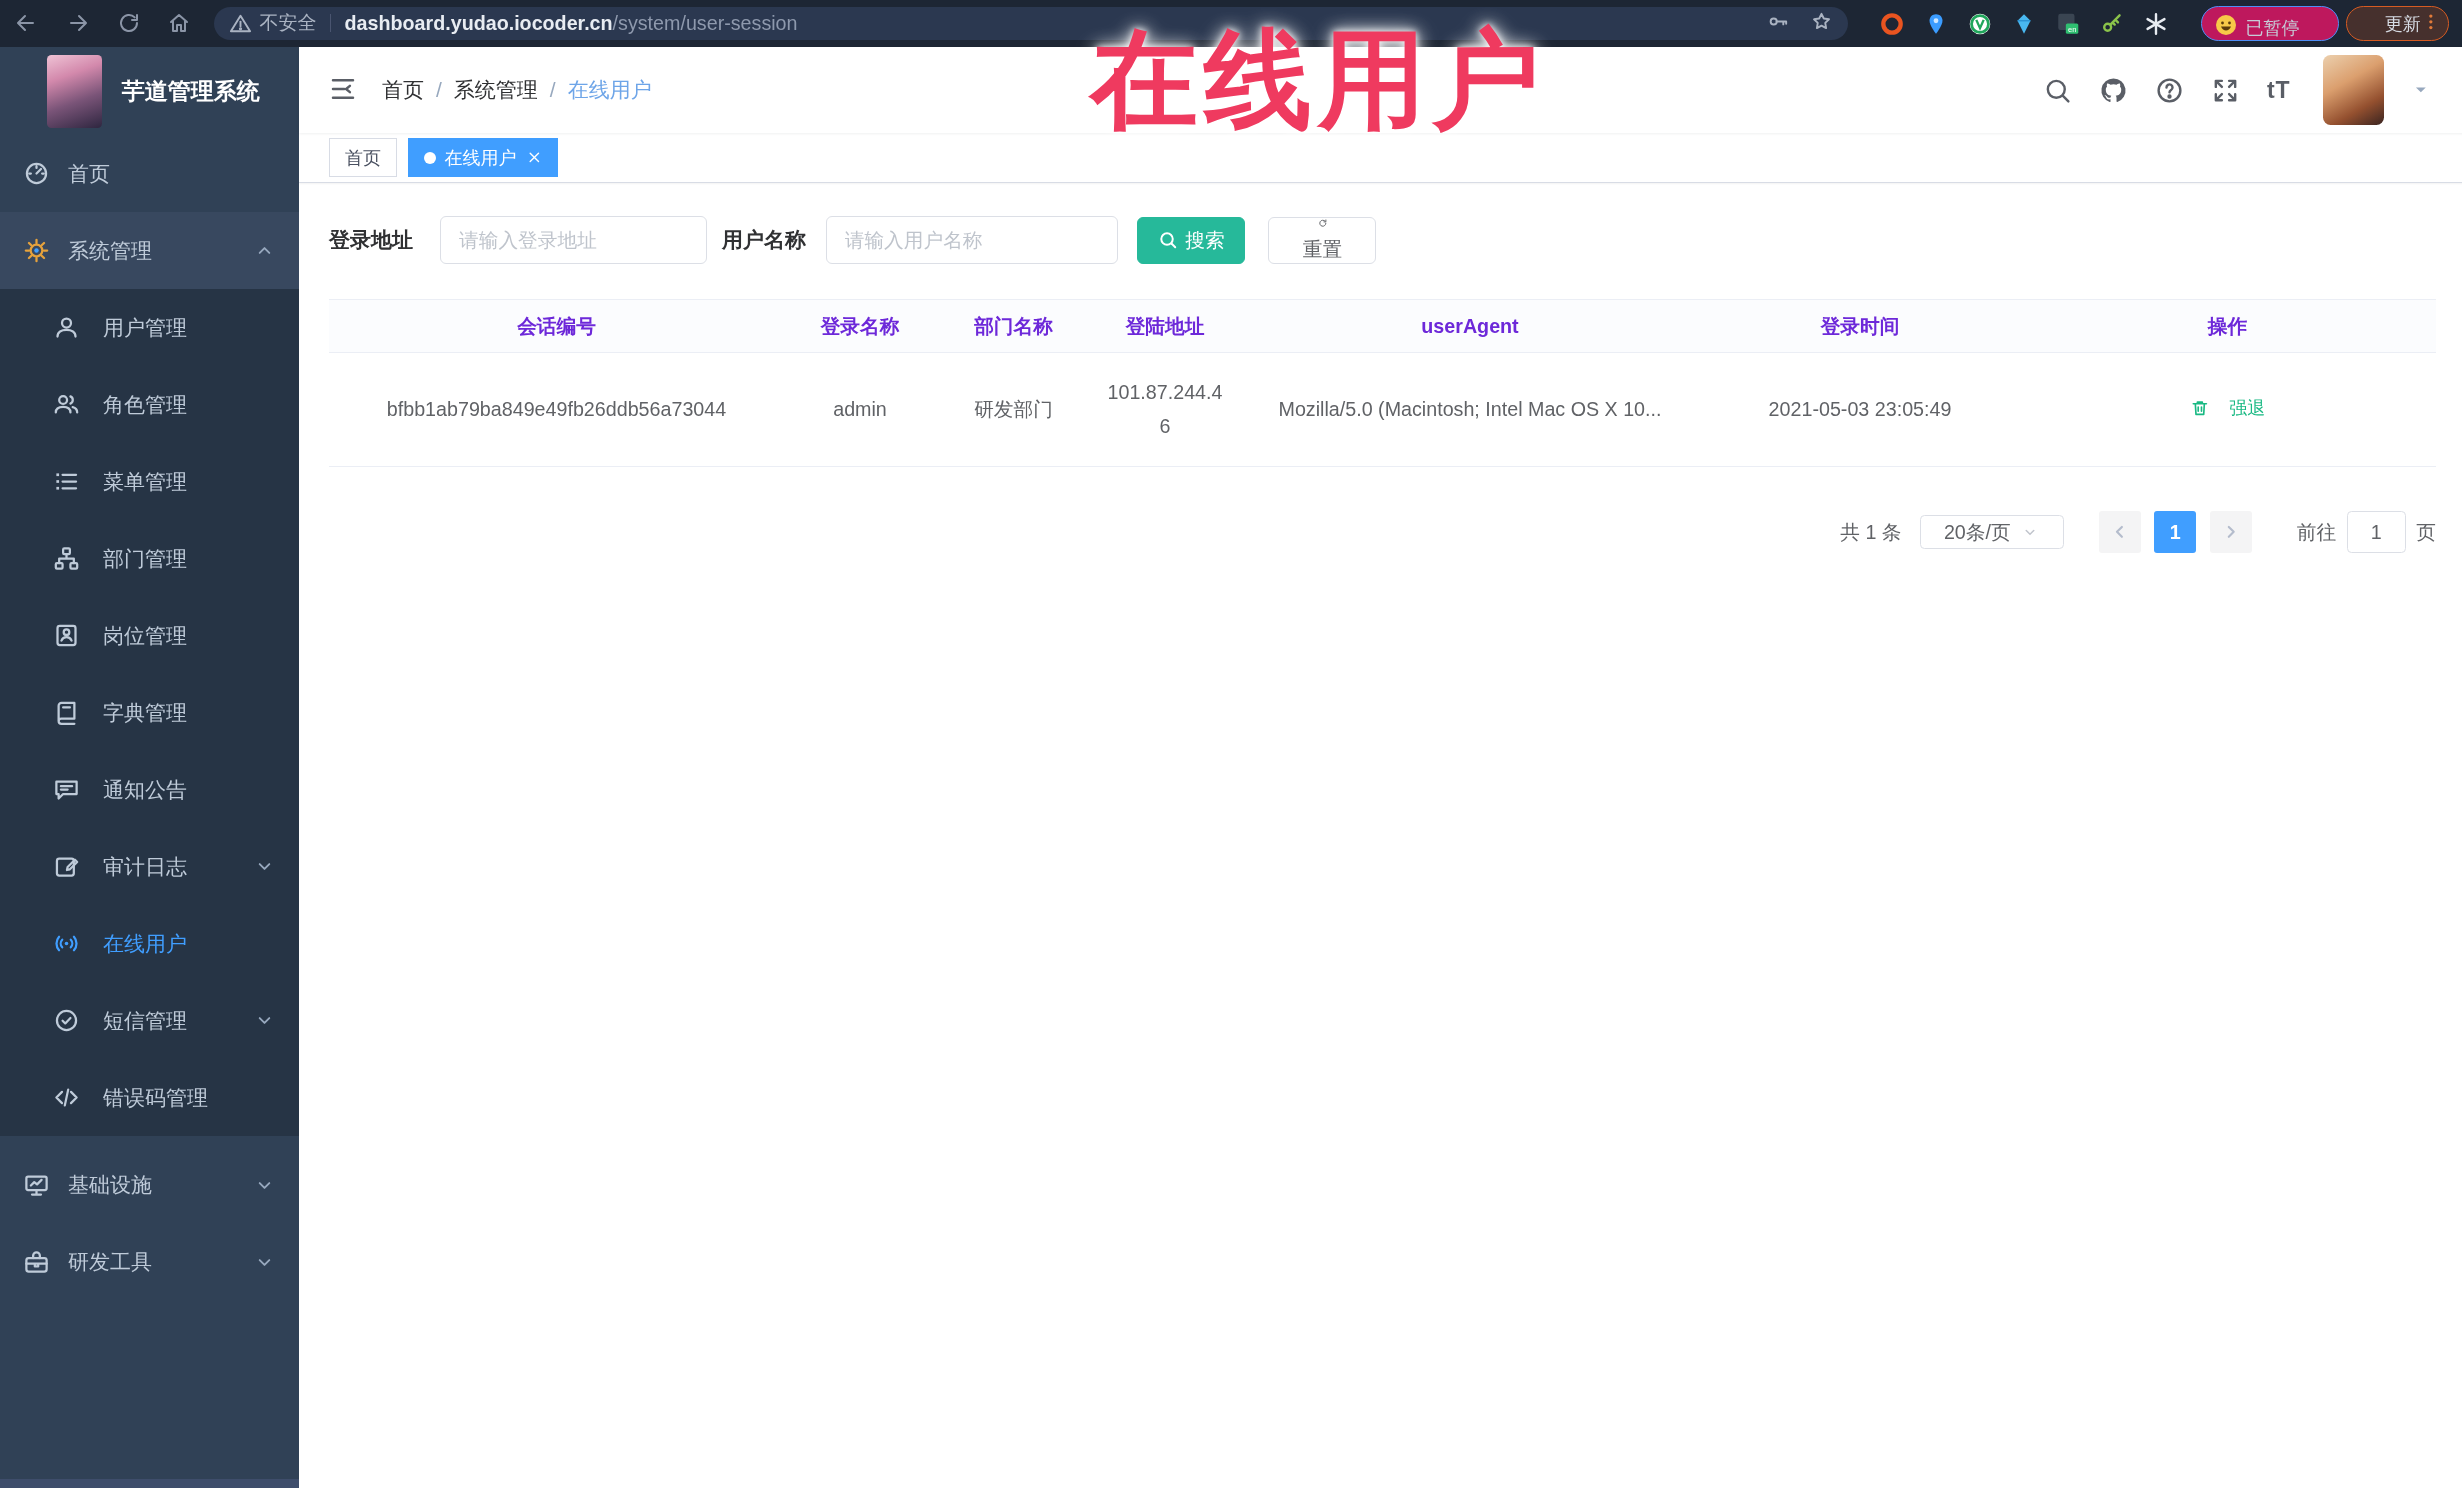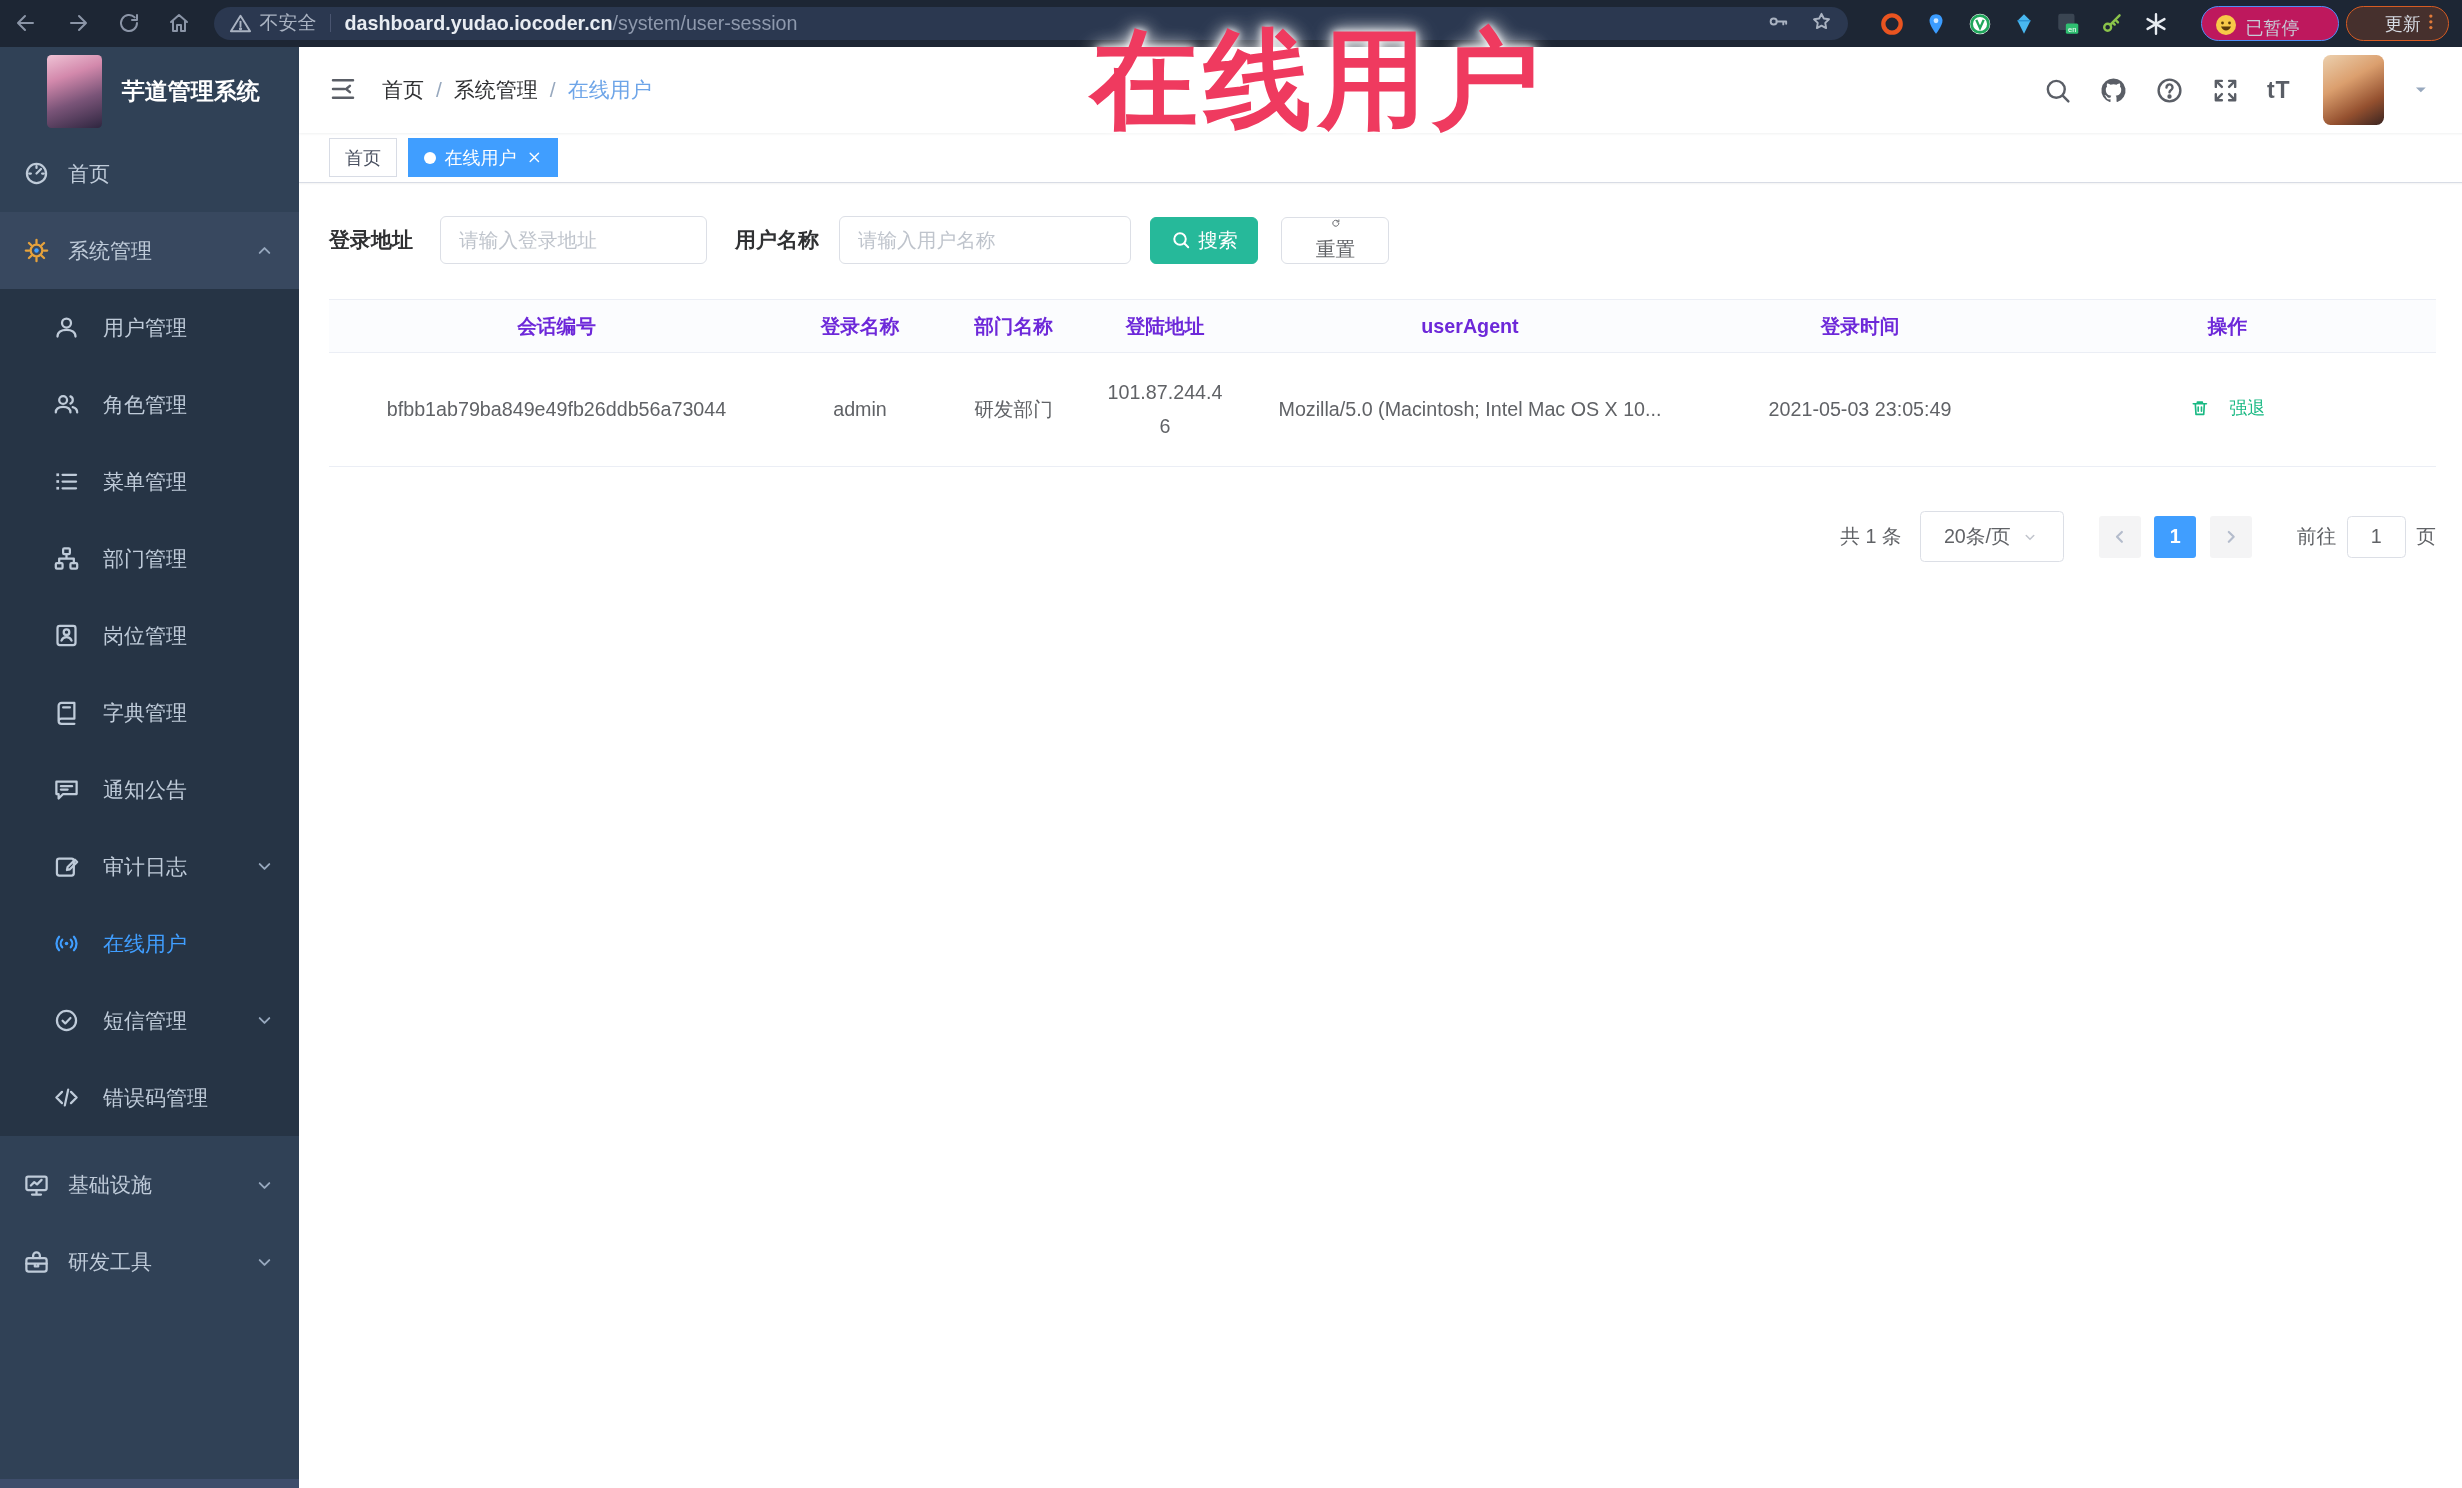--- a/index.html
+++ b/index.html
@@ -79,40 +79,40 @@
   .tag .tclose { width:16.7px; height:16.7px; color:#fff; display:flex; }
   .tag .tclose svg { width:16.7px; height:16.7px; }
 
   .content { padding:33px 30px 0 30px; }
   .filter-row { display:flex; align-items:center; height:48px; }
   .f-label { font-size:21px; font-weight:bold; color:#303133; white-space:nowrap; }
   .f-input { height:48px; border:0.8px solid #dcdfe6; border-radius:6px; padding:0 18px; font-size:19.7px; color:#606266; outline:none;
     font-family:inherit; }
   .f-input::placeholder { color:#bfc4cc; }
   #login-address-input { width:267px; margin-left:27px; }
-  #username-label { margin-left:28px;text-align:right; }
+  #username-label { margin-left:15px;text-align:right; }
   #username-input { width:292px; margin-left:19.7px; }
   .btn { height:47px; border-radius:6px; font-size:19.7px; display:inline-flex; align-items:center; justify-content:center; gap:7.6px;
     cursor:pointer; border:0.8px solid transparent; font-family:inherit; }
   .btn svg { width:19.7px; height:19.7px; }
   .btn-search { width:108px; margin-left:19.7px; background:#26b99a; border-color:#26b99a; color:#fff; }
   .btn-reset { width:108px; margin-left:23px; background:#fff; border-color:#dcdfe6; color:#606266;flex-direction:column; }
 
   table.grid { margin-top:35px; width:2106px; border-collapse:collapse; table-layout:fixed; }
   table.grid th { height:53px; font-size:19.7px; color:#6d28d9; font-weight:bold; text-align:center;
     border-top:0.8px solid #ebeef5; border-bottom:0.8px solid #ebeef5; background:#fbfcfe; }
   table.grid td { height:114px; font-size:19.7px; color:#606266; text-align:center; border-bottom:0.8px solid #ebeef5; background:#fff; }
   .wrap-ip { display:inline-block; width:121px; word-break:break-all; line-height:1.7; }
   .ua-cell { white-space:nowrap; overflow:hidden; }
   .action-link { color:#19b983; font-size:18px; text-decoration:none; display:inline-flex; align-items:center; gap:20px; cursor:pointer; }
   .action-link svg { width:19.7px; height:19.7px; }
 
   .pagination { margin-top:44px; display:flex; align-items:center; justify-content:flex-end; font-size:19.7px; color:#606266; }
   .pg-total { margin-right:18px; }
-  .pg-select { width:144px; height:51px; border:0.8px solid #dcdfe6; border-radius:4.5px; display:flex; align-items:center;
+  .pg-select { width:144px; height:34px; border:0.8px solid #dcdfe6; border-radius:4.5px; display:flex; align-items:center;
     justify-content:center; gap:10.6px; color:#606266; cursor:pointer; background:#fff; }
   .pg-select svg { width:18px; height:18px; color:#c0c4cc; }
   .pg-btn { width:42px; height:42px; border-radius:3px; background:#f4f4f5; display:flex; align-items:center; justify-content:center;
     color:#b4bccc; cursor:pointer; }
   .pg-btn svg { width:19.7px; height:19.7px; }
   .pg-prev { margin-left:35px; }
   .pg-page { margin-left:13.6px; width:42px; height:42px; border-radius:3px; background:#409EFF; color:#fff; display:flex;
     align-items:center; justify-content:center; font-weight:bold; cursor:pointer; }
   .pg-next { margin-left:13.6px; }
   .pg-goto { margin-left:45px; }

